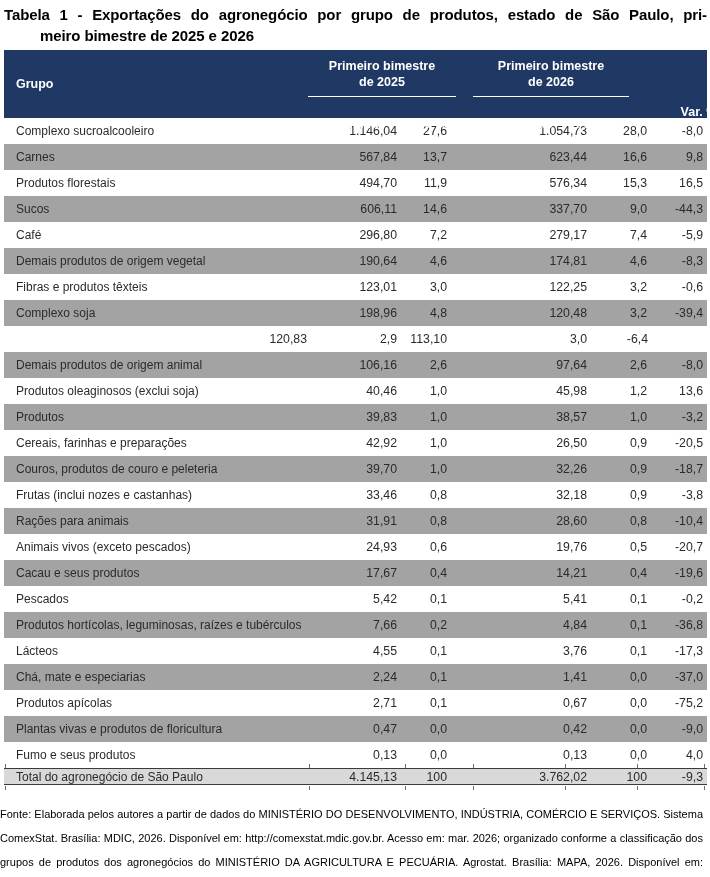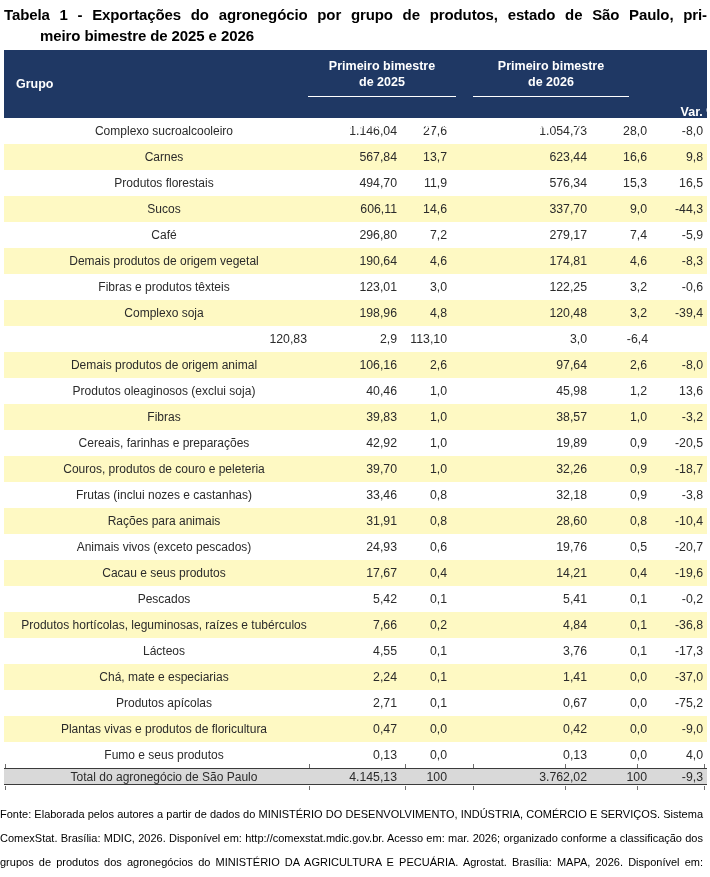--- a/index.html
+++ b/index.html
@@ -26,23 +26,23 @@
   .h-glabel { white-space:pre-line; line-height:16px; }
   .h-underline { height:0; border-top:1px solid #ffffff; margin-top:6px; }
   .h-sub { display:flex; margin-top:20px; }
   .h-sub .u { flex:1.45; text-align:center; }
   .h-sub .s { flex:1; text-align:center; }
   .h-var { position:absolute; left:659px; width:72px; top:0; height:100%;
            display:flex; align-items:center; justify-content:center;margin-top:28px; }
   
   .trow { display:grid; grid-template-columns:308px 90px 50px 140px 60px 55px;
           height:26px; align-items:center; background:#ffffff; }
-  .trow.alt { background:#fef9c3; }
+  .trow.alt { background:#a3a3a3; }
   .cell { white-space:nowrap; }
-  .c0 { padding-left:12px; font-size:12px;text-align:center; }
+  .c0 { padding-left:12px; font-size:12px; }
   .c1,.c2,.c3,.c4,.c5 { text-align:right; font-size:12.3px; padding-right:5px; }
   .c5 { padding-right:4px; }
   
   .trow.total { background:#D9D9D9; height:17px; position:relative;
                 border-top:1.5px solid #3b3b3b; border-bottom:1.5px solid #3b3b3b; }
   .tick { position:absolute; width:1px; height:4px; background:#6e6e6e; }
   .tick.top { top:-5.5px; }
   .tick.bot { bottom:-5.5px; }
   
   .footer { position:absolute; top:802px; left:0; width:703px; color:#000;
@@ -168,32 +168,32 @@
         </div>
         <div class="trow">
           <div class="cell c0">Produtos oleaginosos (exclui soja)</div>
           <div class="cell c1">40,46</div>
           <div class="cell c2">1,0</div>
           <div class="cell c3">45,98</div>
           <div class="cell c4">1,2</div>
           <div class="cell c5">13,6</div>
         </div>
         <div class="trow alt">
-          <div class="cell c0">Fibras</div>
+          <div class="cell c0">Produtos</div>
           <div class="cell c1">39,83</div>
           <div class="cell c2">1,0</div>
           <div class="cell c3">38,57</div>
           <div class="cell c4">1,0</div>
           <div class="cell c5">-3,2</div>
         </div>
         <div class="trow">
           <div class="cell c0">Cereais, farinhas e preparações</div>
           <div class="cell c1">42,92</div>
           <div class="cell c2">1,0</div>
-          <div class="cell c3">19,89</div>
+          <div class="cell c3">26,50</div>
           <div class="cell c4">0,9</div>
           <div class="cell c5">-20,5</div>
         </div>
         <div class="trow alt">
           <div class="cell c0">Couros, produtos de couro e peleteria</div>
           <div class="cell c1">39,70</div>
           <div class="cell c2">1,0</div>
           <div class="cell c3">32,26</div>
           <div class="cell c4">0,9</div>
           <div class="cell c5">-18,7</div>

